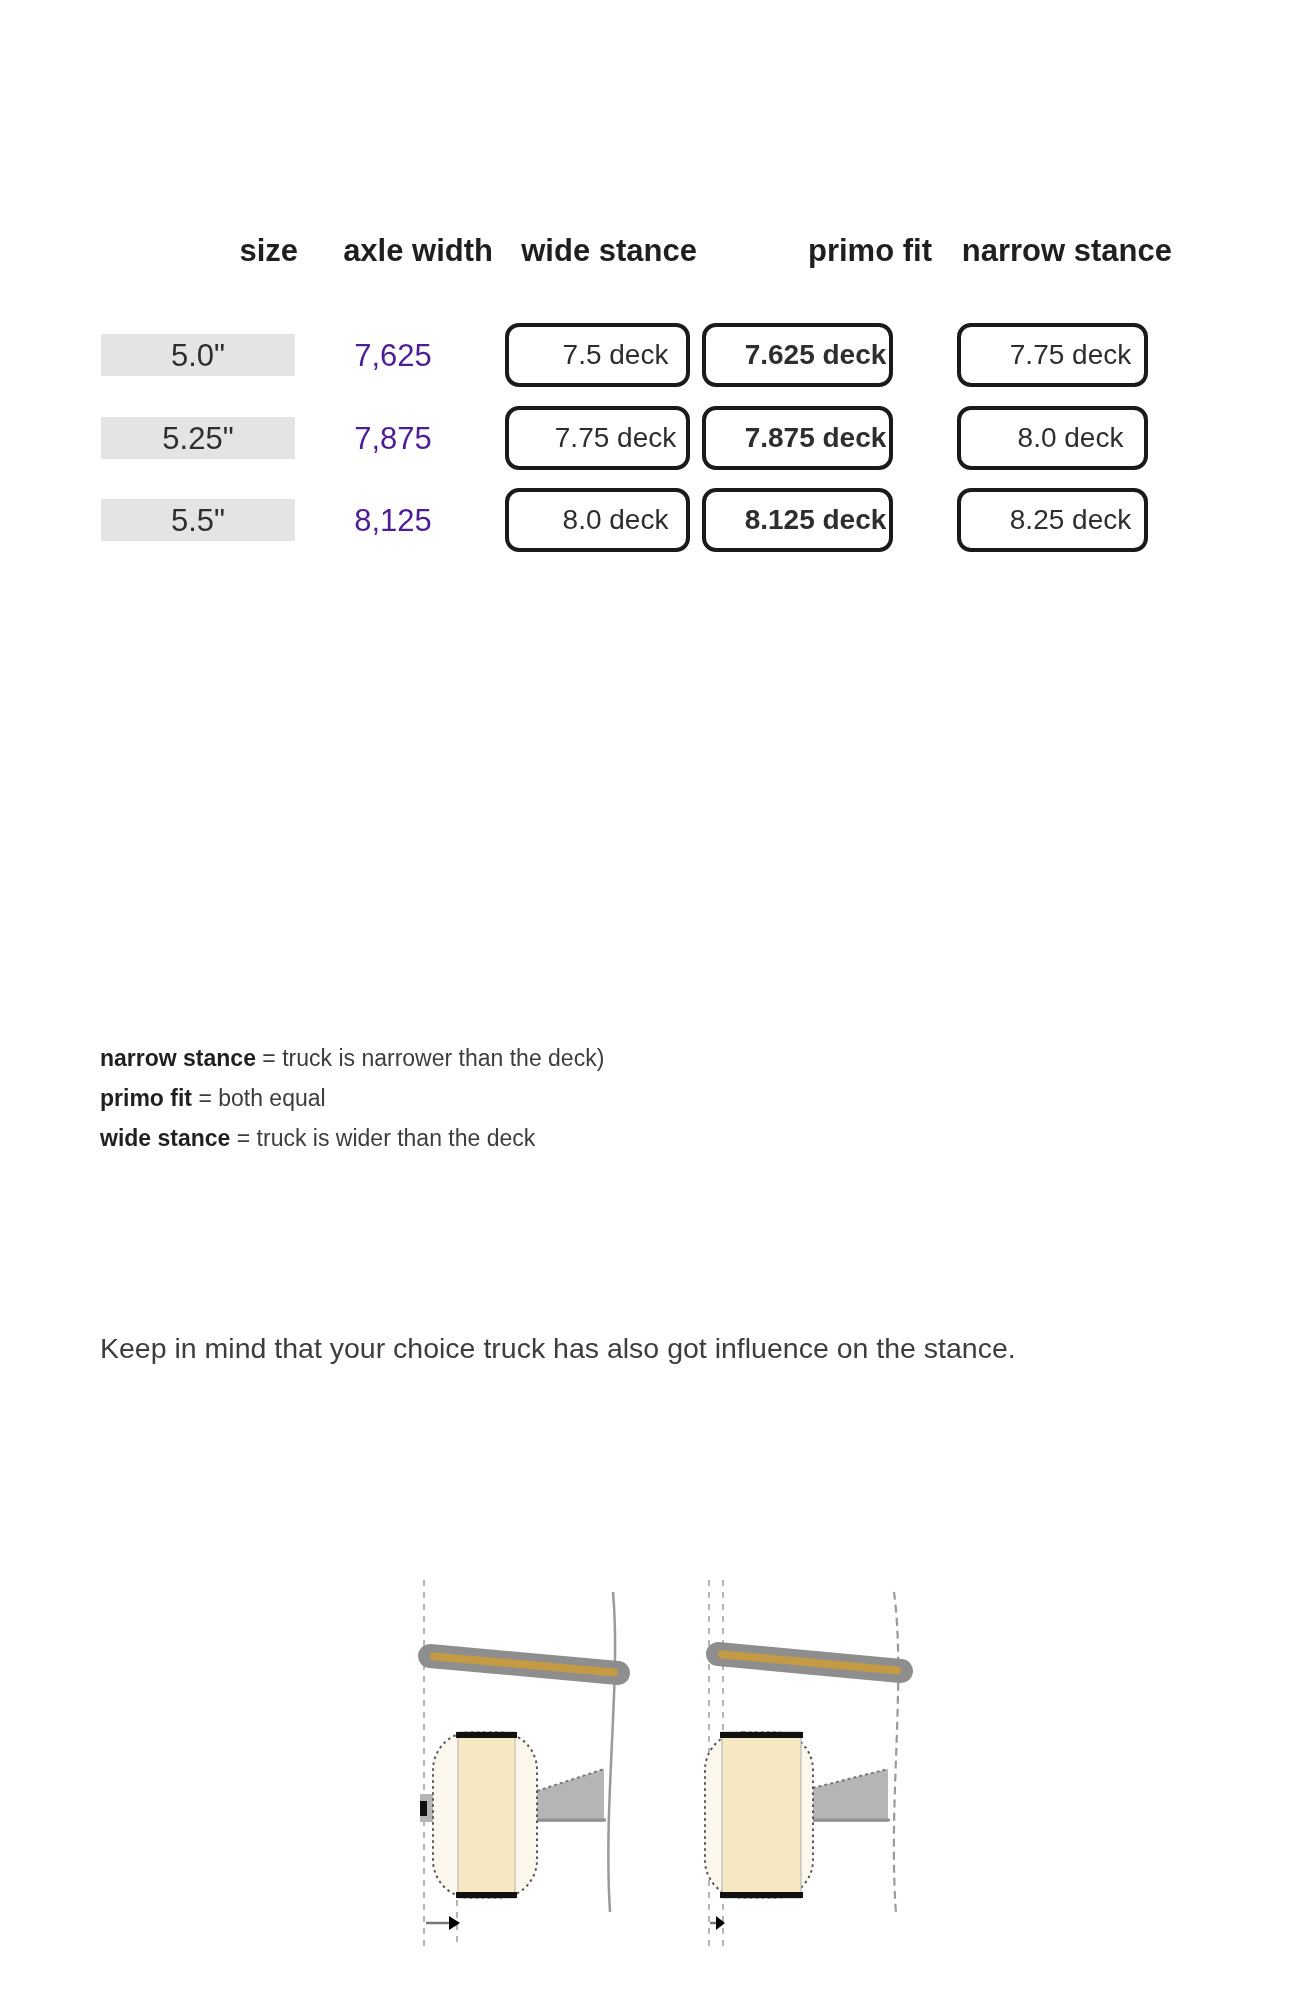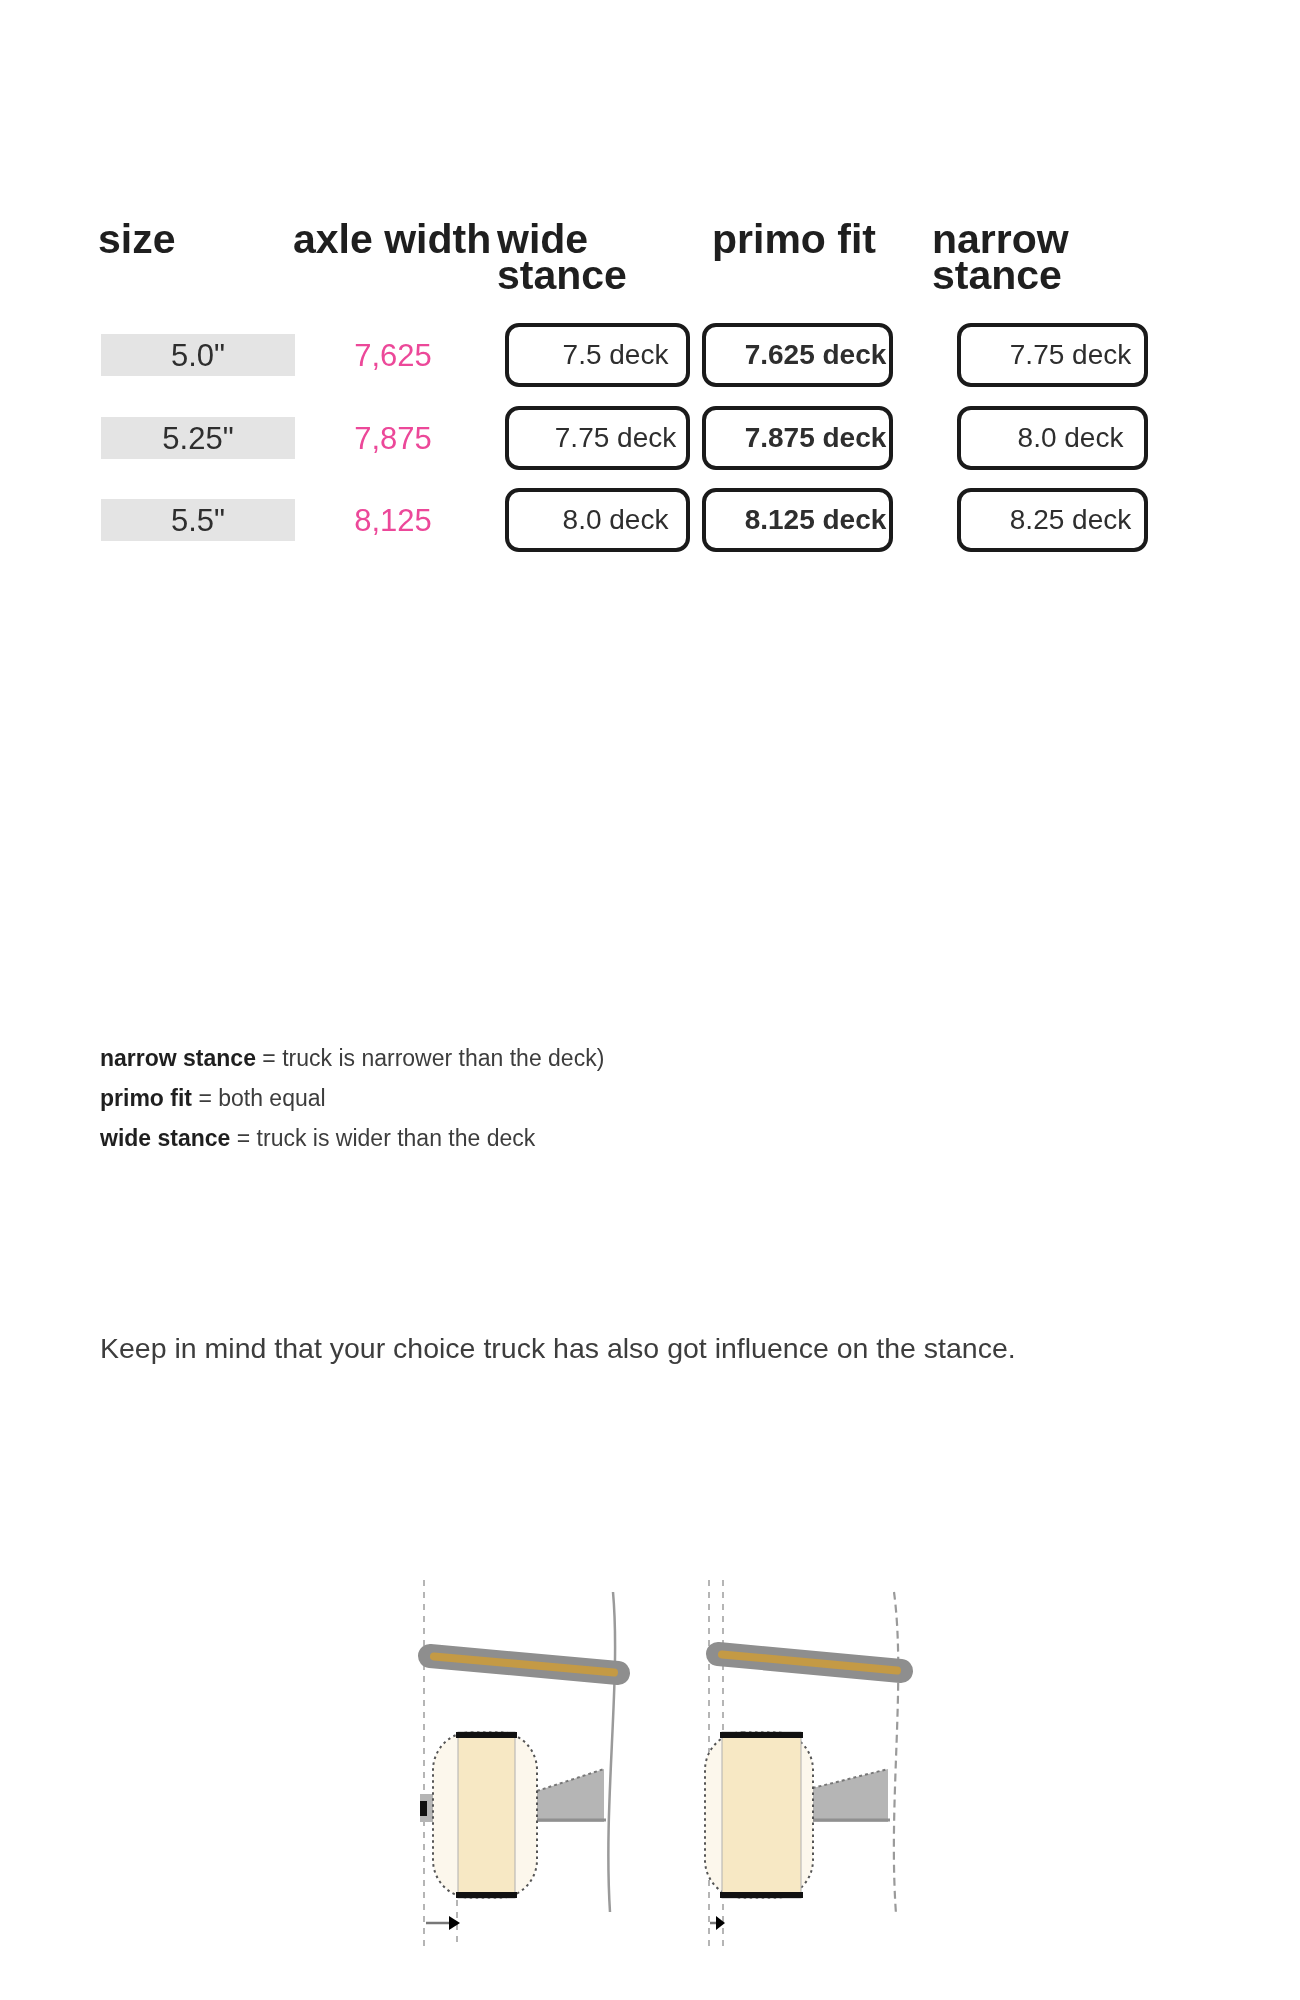--- a/index.html
+++ b/index.html
@@ -5,31 +5,31 @@
   :root{
     --cell-gray:#e4e4e4; --text:#3d3d3d; --head:#1f1f1f; --btn-border:#1a1a1a;
     --deck-gray:#8e8e8e; --deck-stripe:#c49a45; --wheel-face:#f7e8c4; --wheel-side:#fcf7ec;
     --metal:#b5b5b5; --guide:#b5b5b5; --curve:#9a9a9a;
   }
   html,body{margin:0;padding:0;background:#fff;}
   .page{position:relative;width:1300px;height:2000px;background:#fff;overflow:hidden;
         font-family:"Liberation Sans","DejaVu Sans",sans-serif;color:var(--text);}
 
   
-  .th{position:absolute;top:221px;height:36px;font-size:41px;font-weight:700;color:var(--head);
-      text-align:left;line-height:36px;}
+  .th{position:absolute;top:233px;height:36px;font-size:31px;font-weight:700;color:var(--head);
+      text-align:right;line-height:36px;}
   .col-size{left:98px;width:200px;}
   .col-axle{left:293px;width:200px;}
   .col-wide{left:497px;width:200px;}
   .col-primo{left:712px;width:220px;}
   .col-narrow{left:932px;width:240px;}
 
   .size-cell{position:absolute;left:101px;width:194px;height:42px;background:var(--cell-gray);
              font-size:31px;color:#2e2e2e;text-align:center;line-height:43px;}
-  .axle-cell{position:absolute;left:293px;width:200px;height:42px;font-size:31px;color:#ec4899;
+  .axle-cell{position:absolute;left:293px;width:200px;height:42px;font-size:31px;color:#4c1d95;
              text-align:center;line-height:43px;}
   .deck-btn{position:absolute;height:64px;background:#fff;border:4px solid var(--btn-border);
             border-radius:14px;box-sizing:border-box;display:flex;align-items:center;justify-content:center;
             font-size:28px;color:#2e2e2e;padding-left:36px;}
   .btn-wide{left:505px;width:185px;}
   .btn-primo{left:702px;width:191px;font-weight:bold;}
   .btn-narrow{left:957px;width:191px;}
   .row0 .size-cell,.row0 .axle-cell{top:334px;} .row0 .deck-btn{top:323px;}
   .row1 .size-cell,.row1 .axle-cell{top:417px;} .row1 .deck-btn{top:406px;}
   .row2 .size-cell,.row2 .axle-cell{top:499px;} .row2 .deck-btn{top:488px;}

